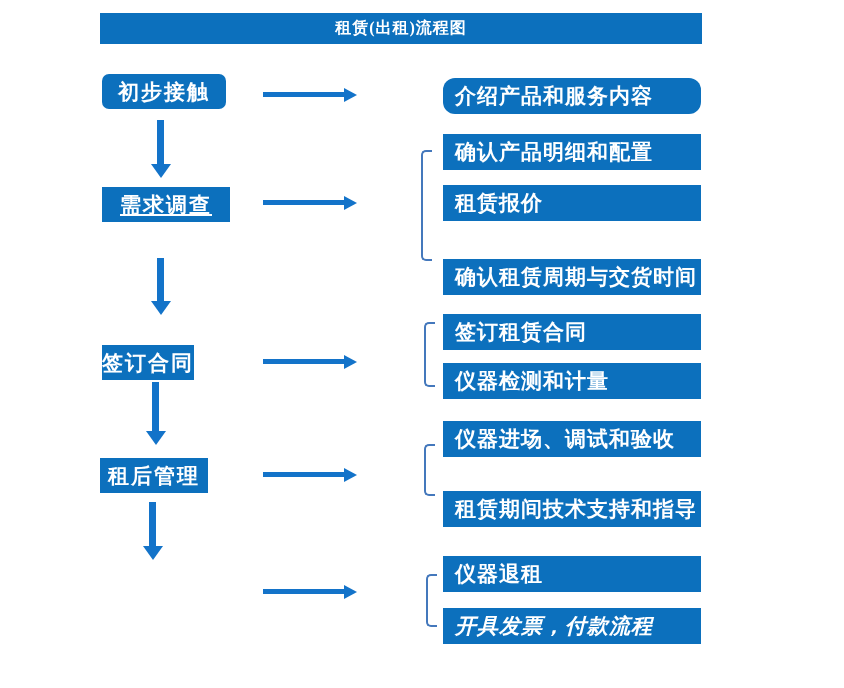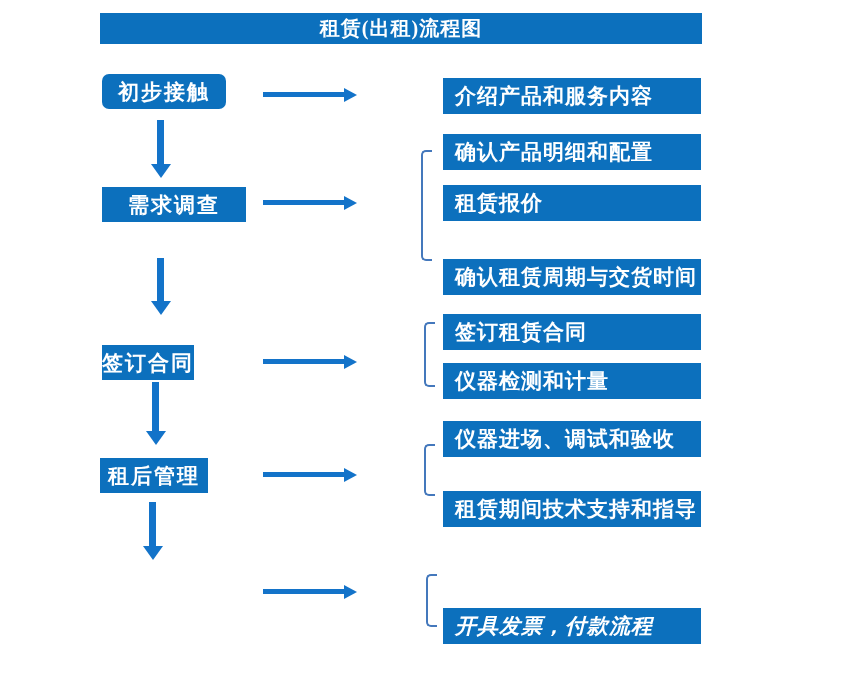--- a/index.html
+++ b/index.html
@@ -10,21 +10,21 @@
     background: var(--bg, #ffffff);
     font-family: "Liberation Serif", serif;
     overflow: hidden;
   }
   .title-bar {
     position: absolute;
     left: 100px; top: 13px;
     width: 602px; height: 31px;
     background: var(--box-fill, #0c70bd);
     color: var(--text, #fff);
-    font-size: 20px; font-weight: 700;
+    font-size: 16px; font-weight: 700;
     letter-spacing: 1px;
     display: flex; align-items: center; justify-content: center;
   }
   .stage-box {
     position: absolute;
     height: 35px;
     background: var(--box-fill, #0c70bd);
     color: var(--text, #fff);
     font-size: 21px; font-weight: 700;
     letter-spacing: 2px;
@@ -78,21 +78,21 @@
   }
 </style>
 </head>
 <body>
 
 <div class="canvas">
 
   <div class="title-bar">租赁(出租)流程图</div>
 
   <div class="stage-box" style="left:102px; top:74px;  width:124px;border-radius:7px;">初步接触</div>
-  <div class="stage-box" style="left:102px; top:187px; width:144px;">需求调查</div>
+  <div class="stage-box" style="left:102px; top:187px; width:128px;text-decoration:underline;">需求调查</div>
   <div class="stage-box" style="left:102px; top:345px; width:92px;">签订合同</div>
   <div class="stage-box" style="left:100px; top:458px; width:108px;">租后管理</div>
 
   <div class="varrow" style="left:151px; top:120px; height:58px;">
     <div class="shaft"></div>
     <div class="head"></div>
   </div>
   <div class="varrow" style="left:151px; top:258px; height:57px;">
     <div class="shaft"></div>
     <div class="head"></div>
@@ -125,23 +125,24 @@
   <div class="harrow" style="left:263px; top:585px;">
     <div class="shaft"></div>
     <div class="head"></div>
   </div>
 
   <div class="bracket" style="left:421px; top:150px; height:111px;"></div>
   <div class="bracket" style="left:424px; top:322px; height:65px;"></div>
   <div class="bracket" style="left:424px; top:444px; height:52px;"></div>
   <div class="bracket" style="left:426px; top:574px; height:53px;"></div>
 
-  <div class="detail-box" style="top:78px;">介绍产品和服务内容</div>
+  <div class="detail-box" style="top:78px;border-radius:12px;">介绍产品和服务内容</div>
   <div class="detail-box" style="top:134px;">确认产品明细和配置</div>
   <div class="detail-box" style="top:185px;">租赁报价</div>
   <div class="detail-box" style="top:259px;">确认租赁周期与交货时间</div>
   <div class="detail-box" style="top:314px;">签订租赁合同</div>
   <div class="detail-box" style="top:363px;">仪器检测和计量</div>
   <div class="detail-box" style="top:421px;">仪器进场、调试和验收</div>
   <div class="detail-box" style="top:491px;">租赁期间技术支持和指导</div>
+  <div class="detail-box" style="top:556px;">仪器退租</div>
   <div class="detail-box" style="top:608px;font-style:italic;">开具发票，付款流程</div>
 
 </div>
 
 </body></html>

